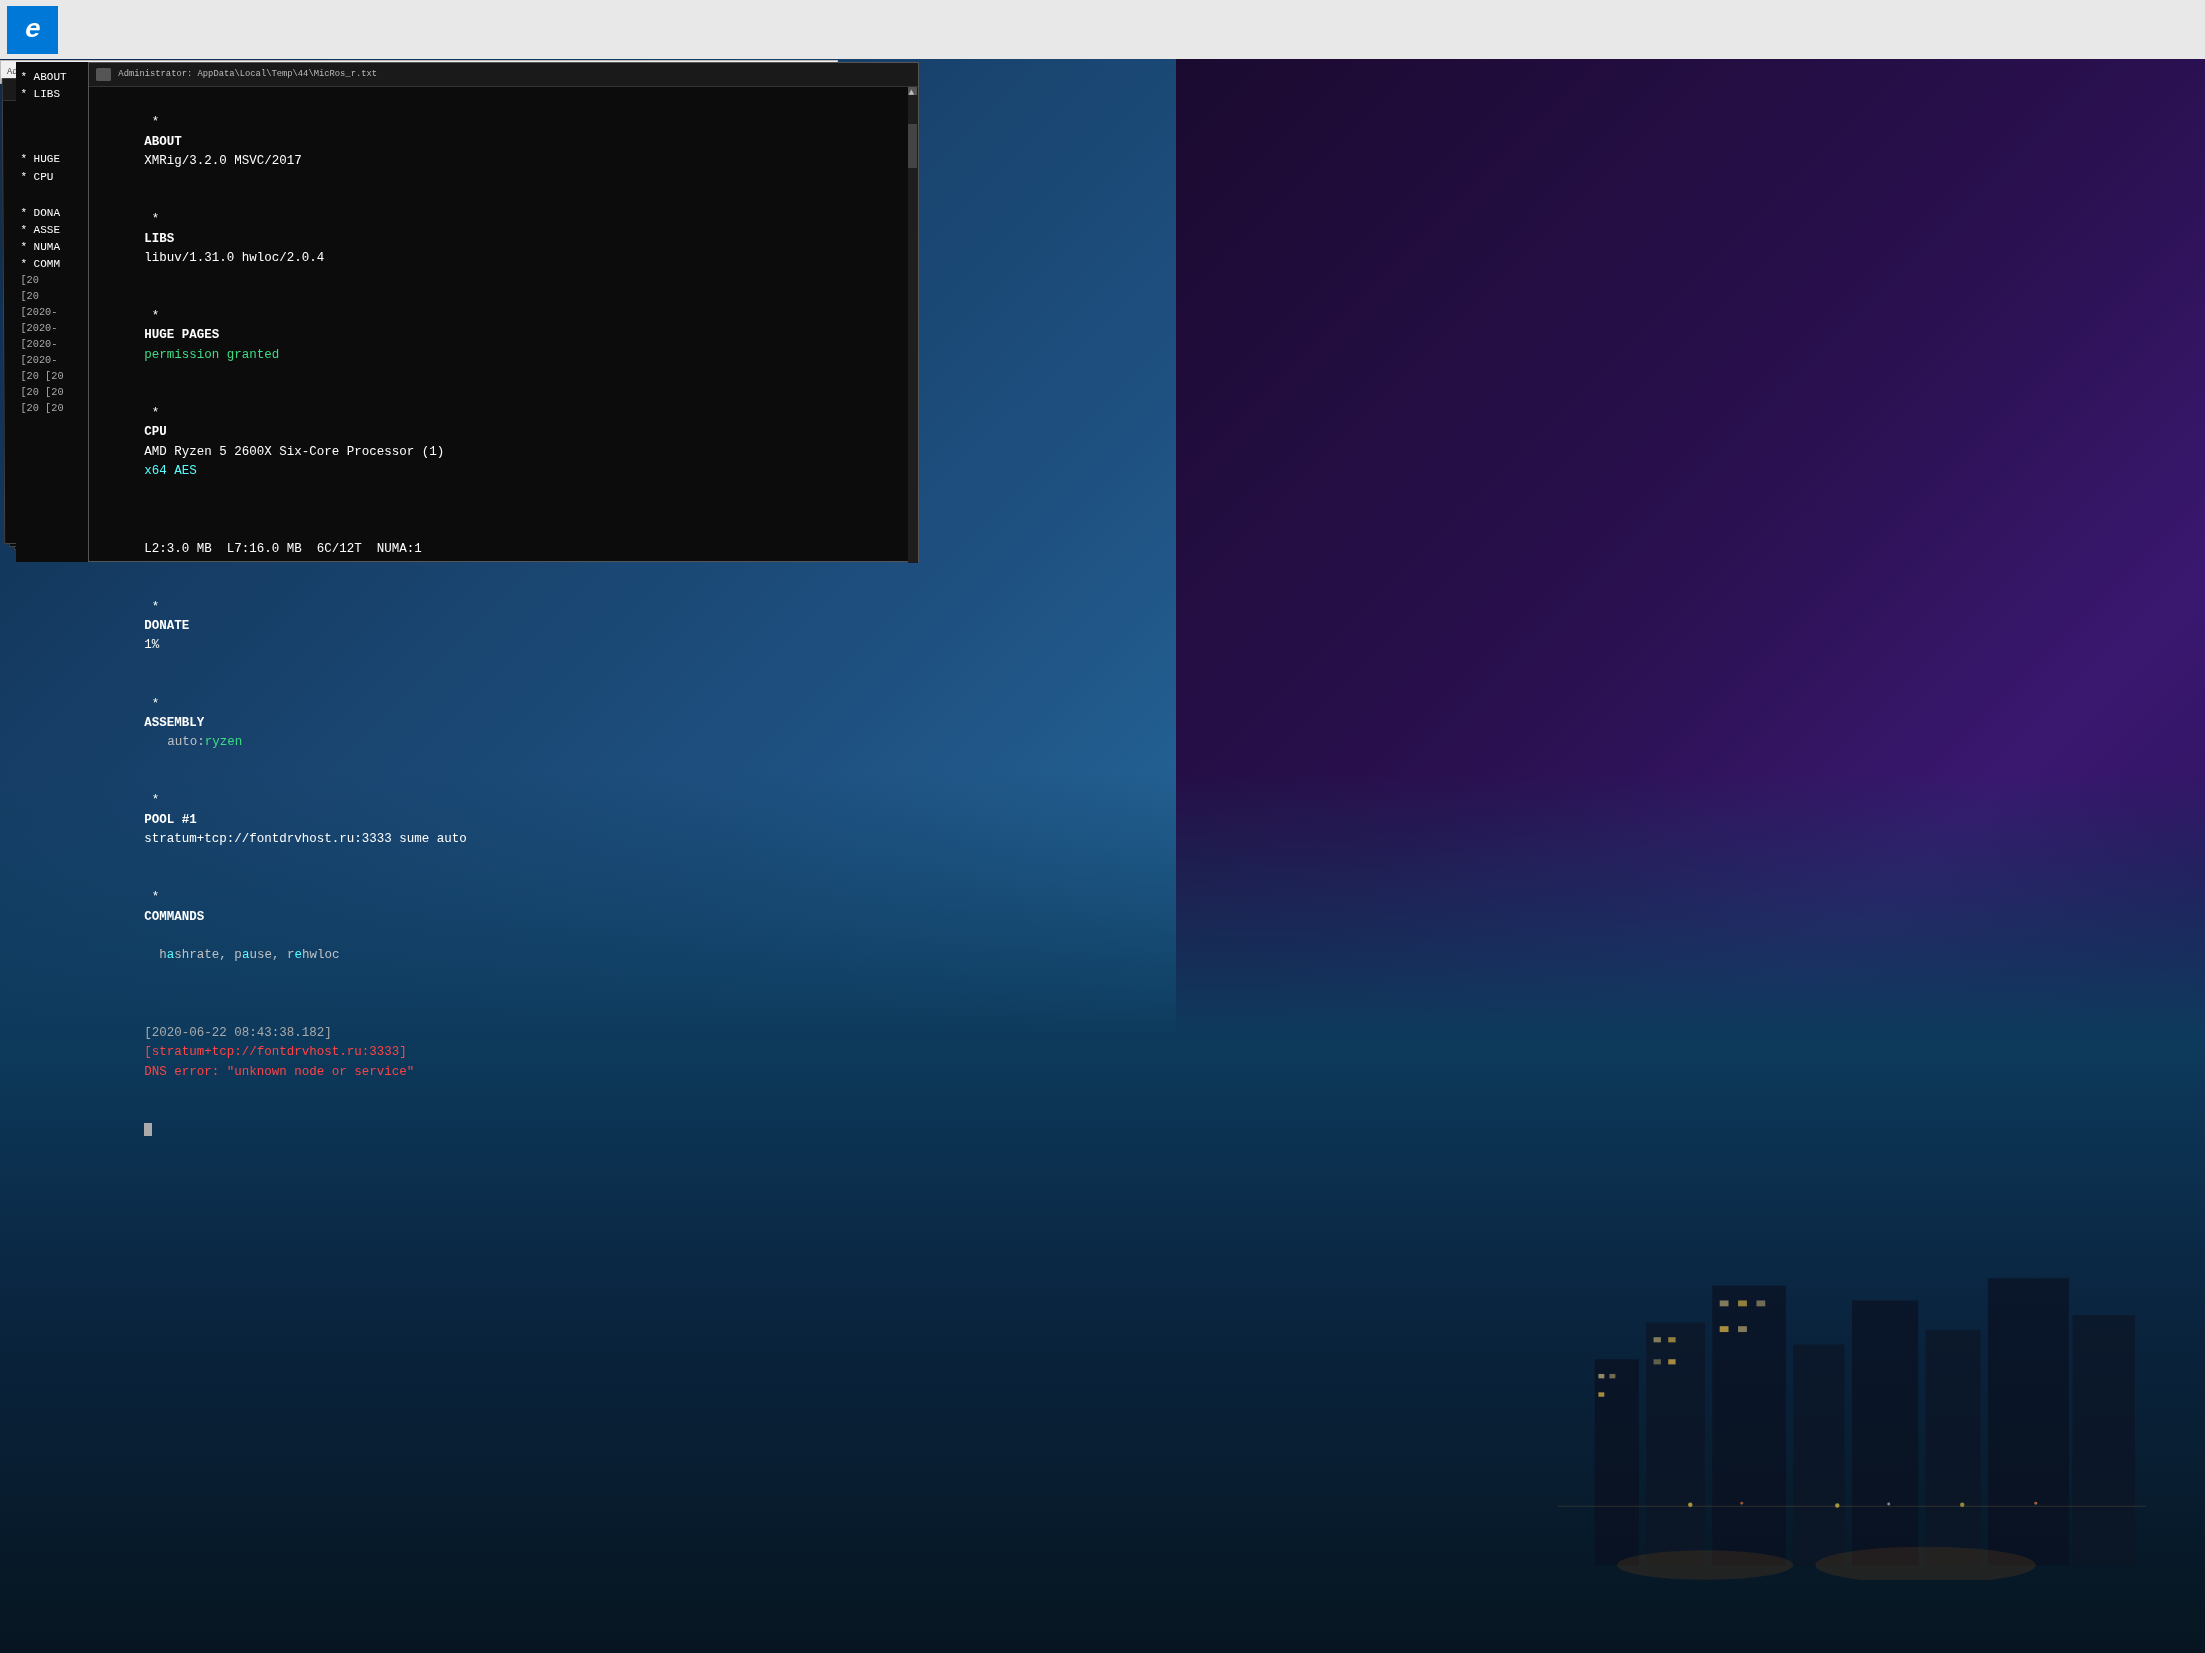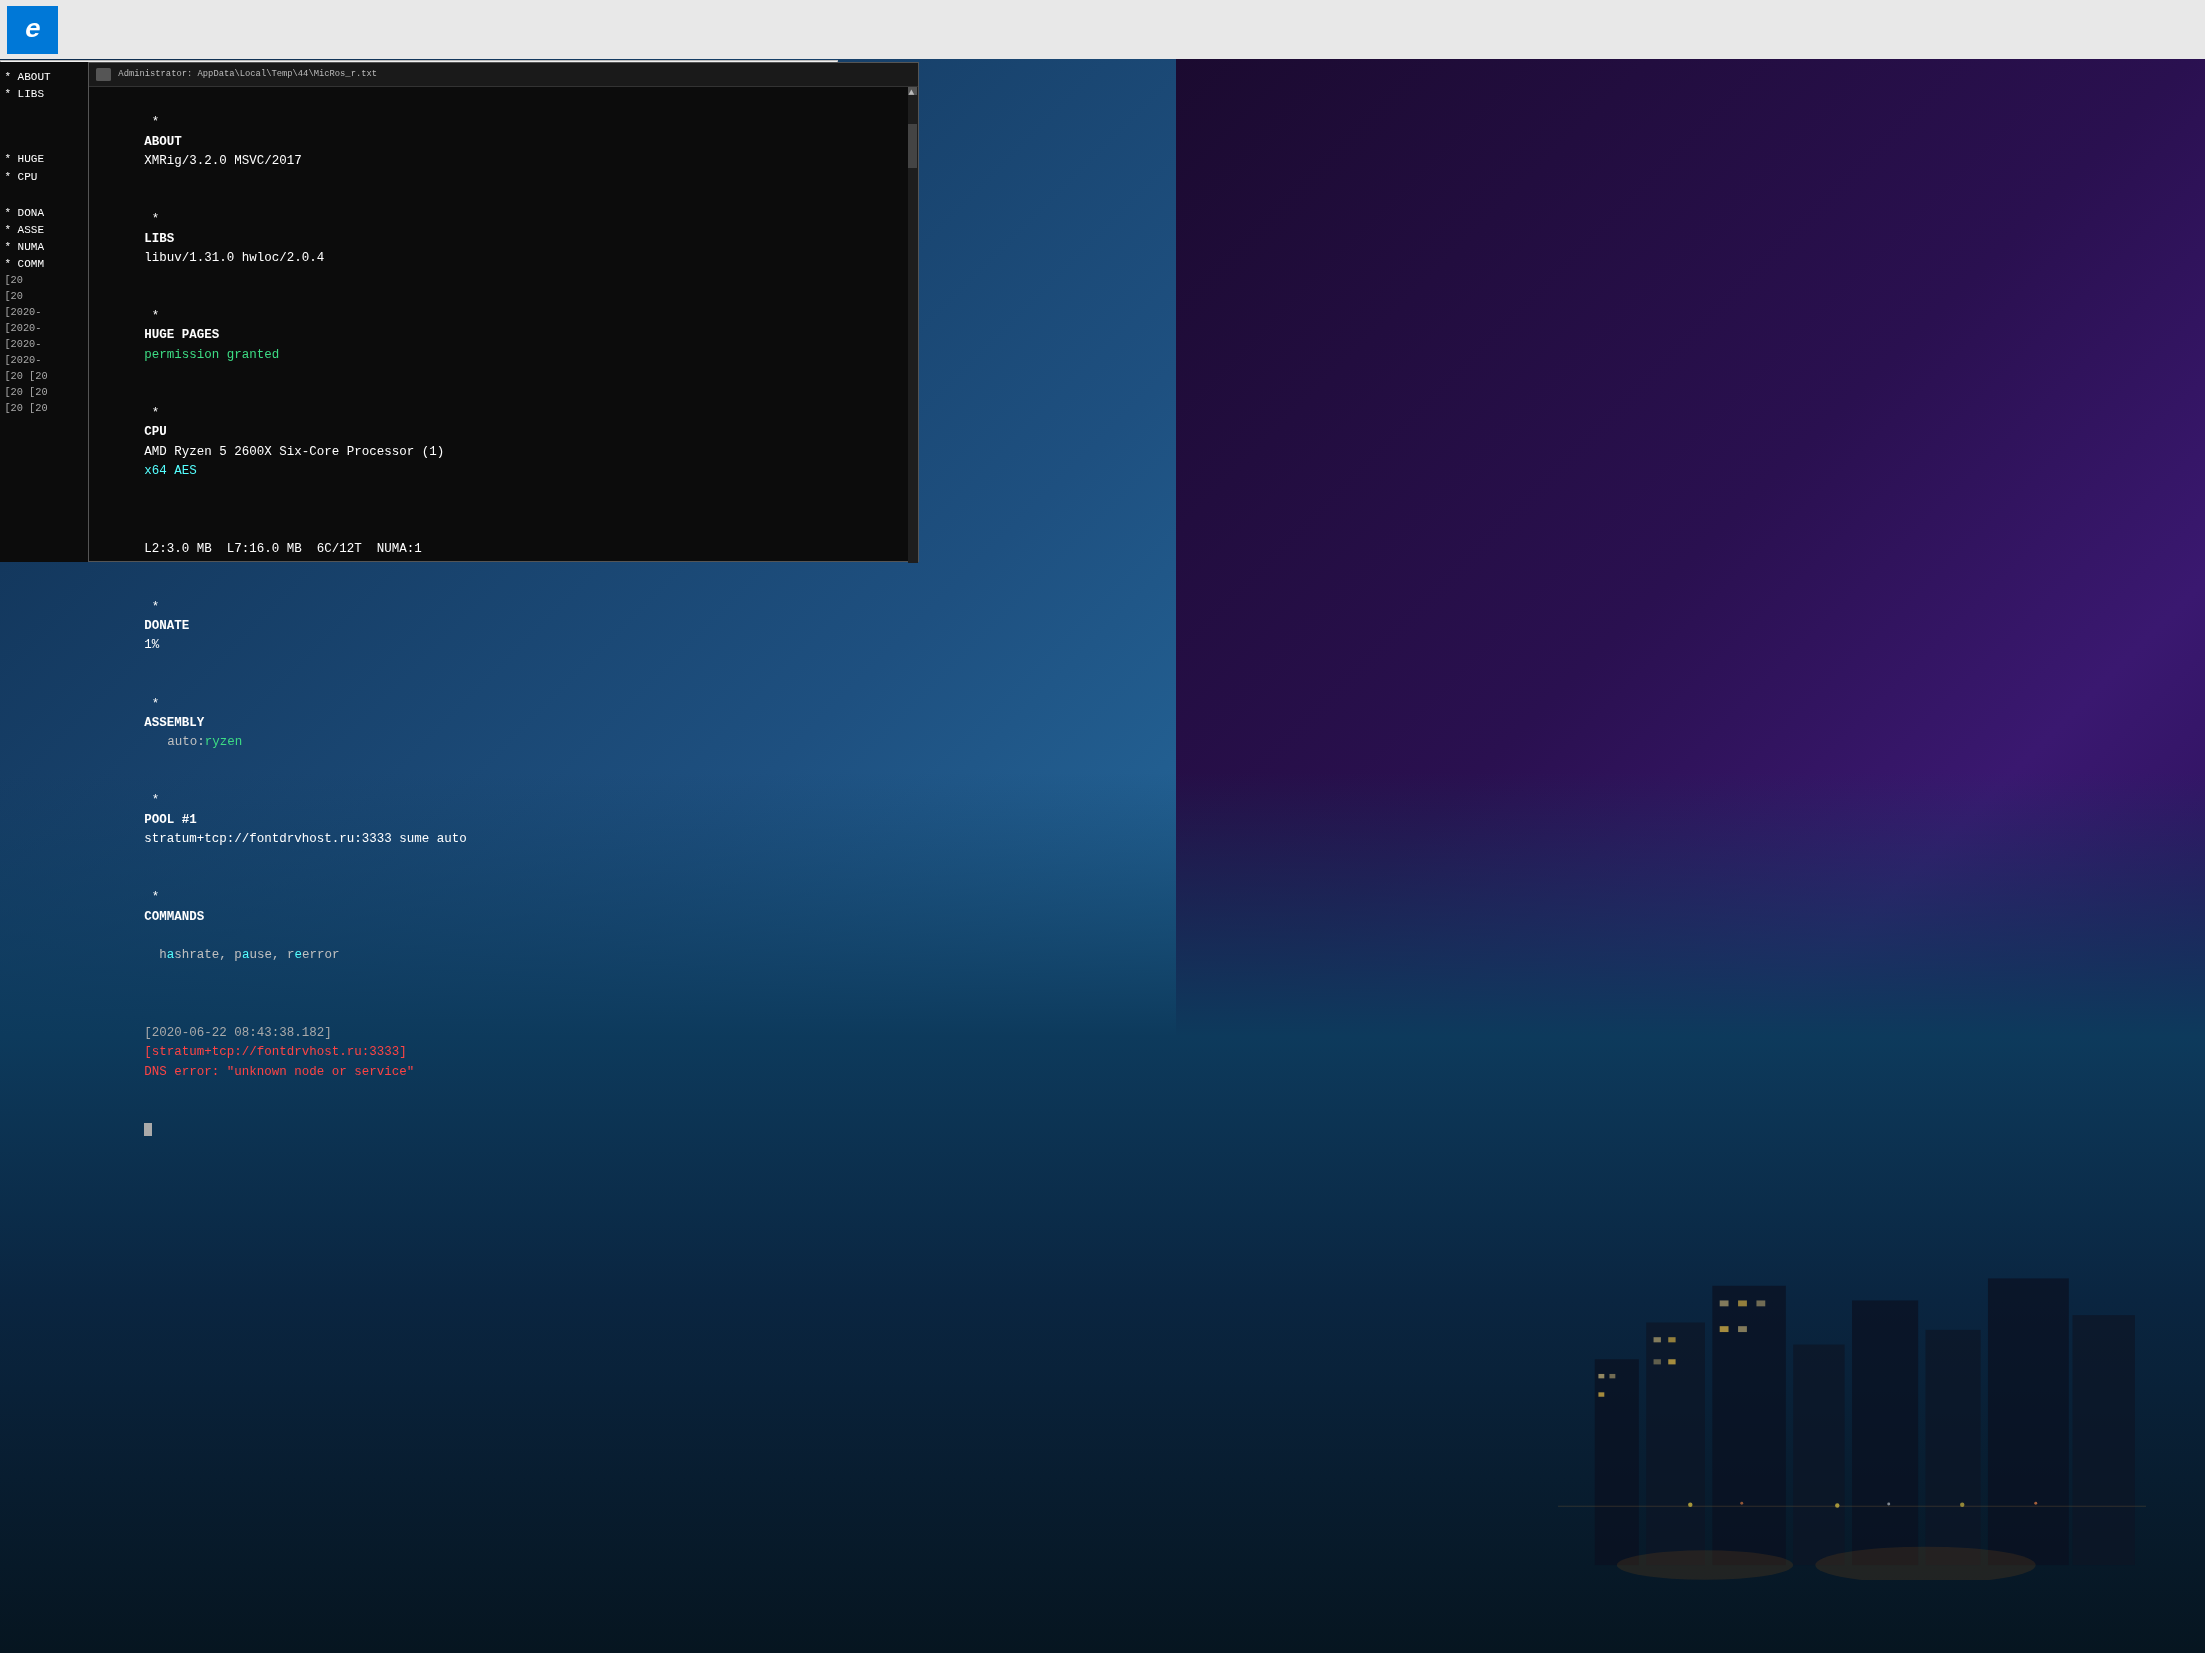--- a/index.html
+++ b/index.html
@@ -96,21 +96,21 @@
       display: block;
       white-space: pre;
       font-size: 12.5px;
       line-height: 1.55;
     }
 
     
     .left-partial {
       position: absolute;
       top: 62px;
-      left: 0;
+      left: 16px;
       width: 96px;
       height: 500px;
       background: #0c0c0c;
       border-right: 0.7px solid #333;
       z-index: 10;
     }
 
     .left-partial-content {
       padding: 7.4px 4.4px;
       font-size: 11.8px;
@@ -323,21 +323,21 @@
     <div class="term-line">
       <span class="t-bullet"> *</span>
       <span style="display:inline-block; min-width:132px; color:#fff; font-weight:bold;">POOL #1</span>
       <span class="t-white">stratum+tcp://fontdrvhost.ru:3333 sume auto</span>
     </div>
 
     <div class="term-line">
       <span class="t-bullet"> *</span>
       <span style="display:inline-block; min-width:132px; color:#fff; font-weight:bold;">COMMANDS</span>
       <span class="t-white">
-        <span style="color:#c0c0c0;">h</span><span style="color:#55ffff;">a</span><span style="color:#c0c0c0;">shrate, </span><span style="color:#c0c0c0;">p</span><span style="color:#55ffff;">a</span><span style="color:#c0c0c0;">use, </span><span style="color:#c0c0c0;">r</span><span style="color:#55ffff;">e</span><span style="color:#c0c0c0;">error</span>
+        <span style="color:#c0c0c0;">h</span><span style="color:#55ffff;">a</span><span style="color:#c0c0c0;">shrate, </span><span style="color:#c0c0c0;">p</span><span style="color:#55ffff;">a</span><span style="color:#c0c0c0;">use, </span><span style="color:#c0c0c0;">r</span><span style="color:#55ffff;">e</span><span style="color:#c0c0c0;">hwloc</span>
       </span>
     </div>
 
     <div class="term-line">
       <span class="t-gray">[2020-06-22 08:43:38.182]</span>
       <span style="color:#ff4444;">[stratum+tcp://fontdrvhost.ru:3333]</span>
       <span style="color:#ff4444;">DNS error: "unknown node or service"</span>
     </div>
 
     <div class="term-line">

